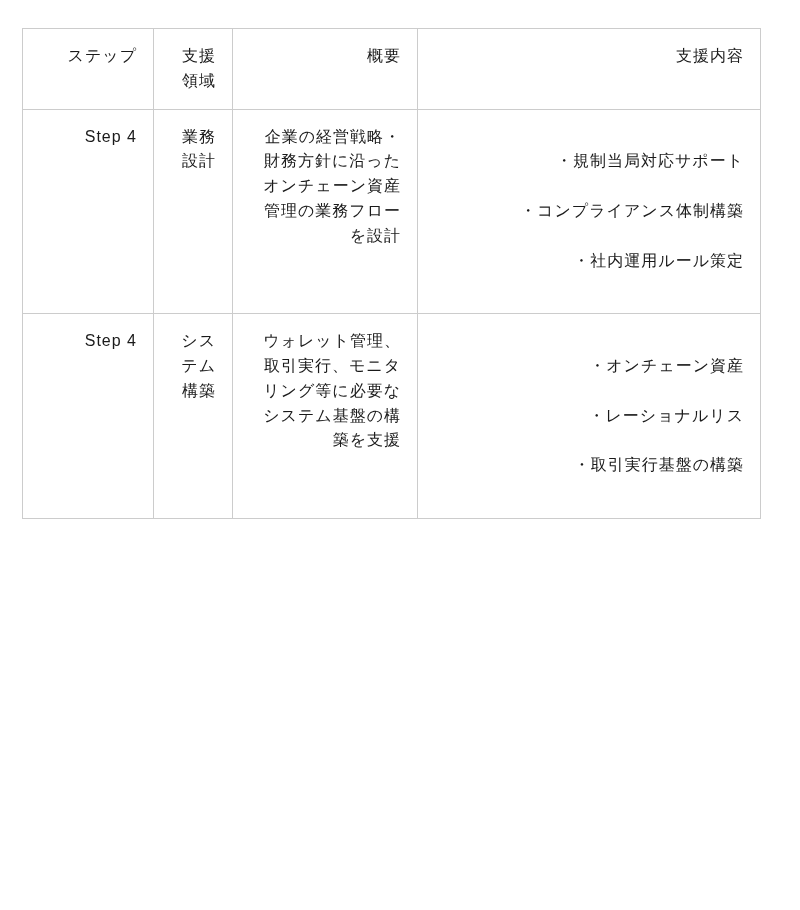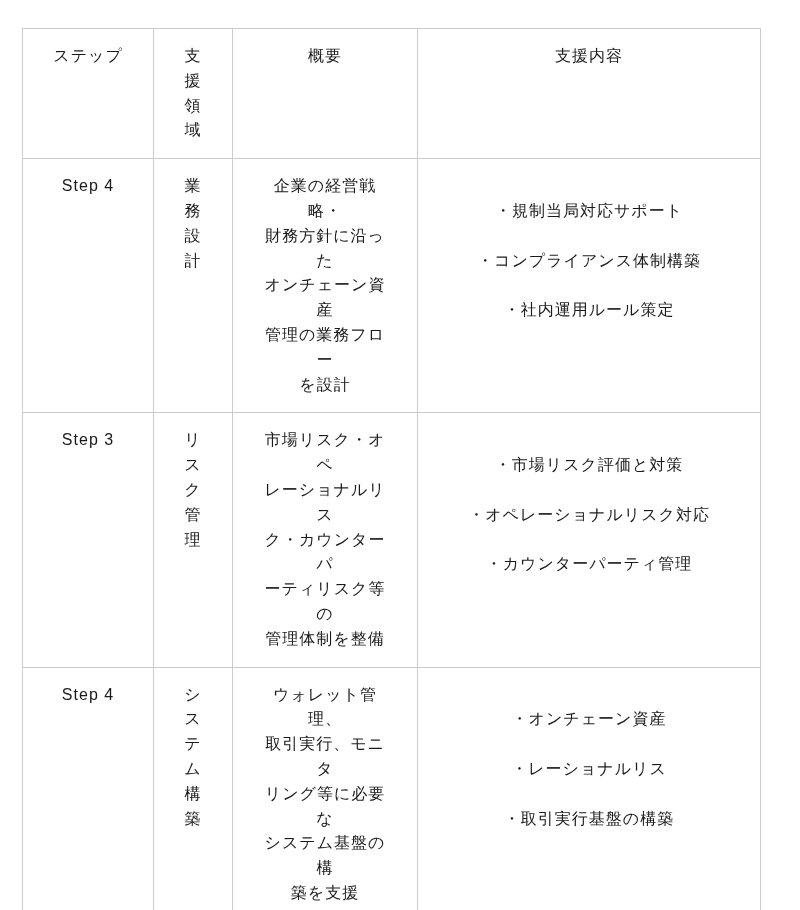--- a/index.html
+++ b/index.html
@@ -25,26 +25,26 @@
     border-collapse: collapse;
     table-layout: fixed;
   }
   col.c1 { width: 131px; }
   col.c2 { width: 79px; }
   col.c3 { width: 185px; }
   col.c4 { width: 343px; }
   th, td {
     border: 1px solid #cccccc;
     vertical-align: top;
-    text-align: center;
+    text-align: right;
     font-weight: 400;
     font-size: 16px;
     letter-spacing: 1px;
     line-height: 1.55;
-    padding: 15px 29px;
+    padding: 15px 16px;
     white-space: pre-line;
     background: #ffffff;
   }
   thead tr { height: 80px; }
   tbody tr { height: 154px; }
   .details-cell div { white-space: pre-line; }
 </style>
 </head>
 <body>
 
@@ -75,36 +75,20 @@
 オンチェーン資産
 管理の業務フロー
 を設計</td>
         <td class="details-cell">
           <div>・規制当局対応サポート</div>
           <div>・コンプライアンス体制構築</div>
           <div>・社内運用ルール策定</div>
         </td>
       </tr>
       <tr>
-        <td>Step 3</td>
-        <td>リス
-ク管
-理</td>
-        <td>市場リスク・オペ
-レーショナルリス
-ク・カウンターパ
-ーティリスク等の
-管理体制を整備</td>
-        <td class="details-cell">
-          <div>・市場リスク評価と対策</div>
-          <div>・オペレーショナルリスク対応</div>
-          <div>・カウンターパーティ管理</div>
-        </td>
-      </tr>
-      <tr>
         <td>Step 4</td>
         <td>シス
 テム
 構築</td>
         <td>ウォレット管理、
 取引実行、モニタ
 リング等に必要な
 システム基盤の構
 築を支援</td>
         <td class="details-cell">

